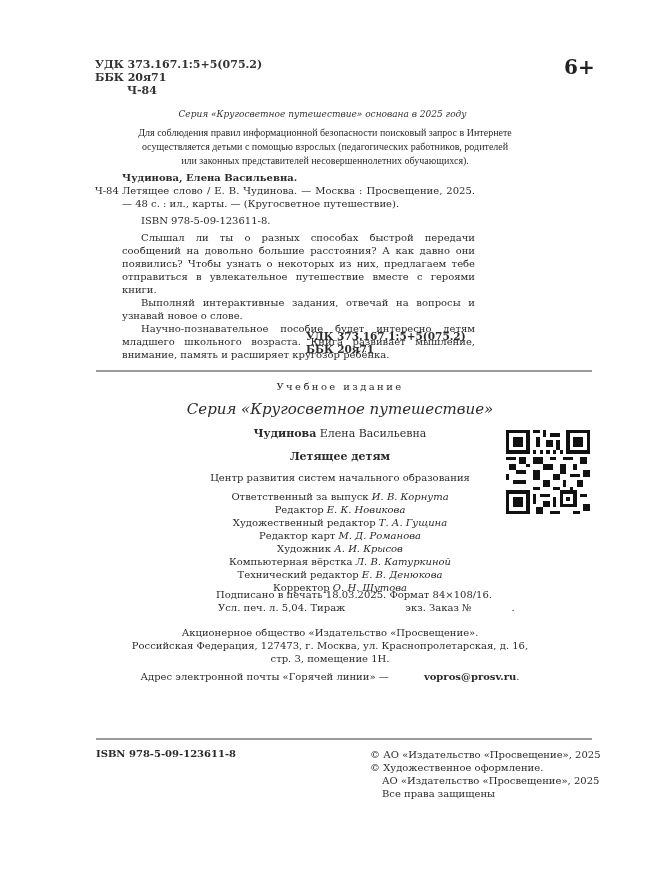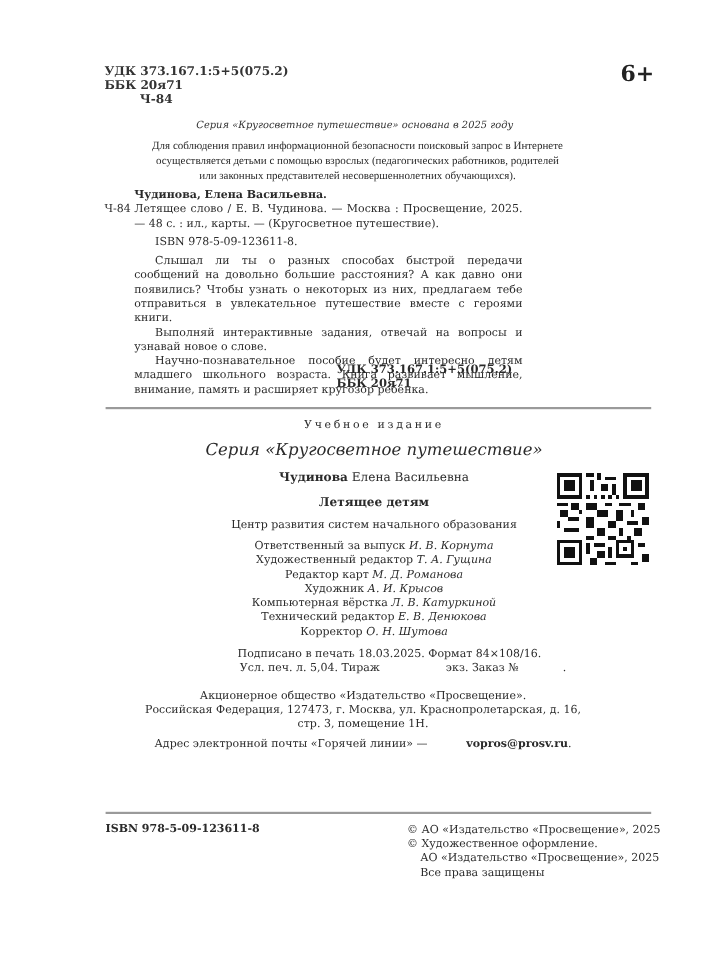--- a/index.html
+++ b/index.html
@@ -95,20 +95,21 @@
 <div id="edition-type" class="abs">Учебное издание</div>
 <div id="series-name" class="abs">Серия «Кругосветное путешествие»</div>
 <div id="author-full" class="abs">
   <b>Чудинова</b> <span>Елена Васильевна</span>
 </div>
 <div id="book-title" class="abs">Летящее детям</div>
 <div id="org-center" class="abs">Центр развития систем начального образования</div>
 
 <div id="credits" class="abs">
   <span class="credit"><span>Ответственный за выпуск</span> <span class="name">И. В. Корнута</span></span>
+  <span class="credit"><span>Редактор</span> <span class="name">Е. К. Новикова</span></span>
   <span class="credit"><span>Художественный редактор</span> <span class="name">Т. А. Гущина</span></span>
   <span class="credit"><span>Редактор карт</span> <span class="name">М. Д. Романова</span></span>
   <span class="credit"><span>Художник</span> <span class="name">А. И. Крысов</span></span>
   <span class="credit"><span>Компьютерная вёрстка</span> <span class="name">Л. В. Катуркиной</span></span>
   <span class="credit"><span>Технический редактор</span> <span class="name">Е. В. Денюкова</span></span>
   <span class="credit"><span>Корректор</span> <span class="name">О. Н. Шутова</span></span>
 </div>
 
 <svg id="qr" class="abs" viewBox="0 0 25 25" shape-rendering="crispEdges">
   <rect width="25" height="25" fill="#fff"></rect>

